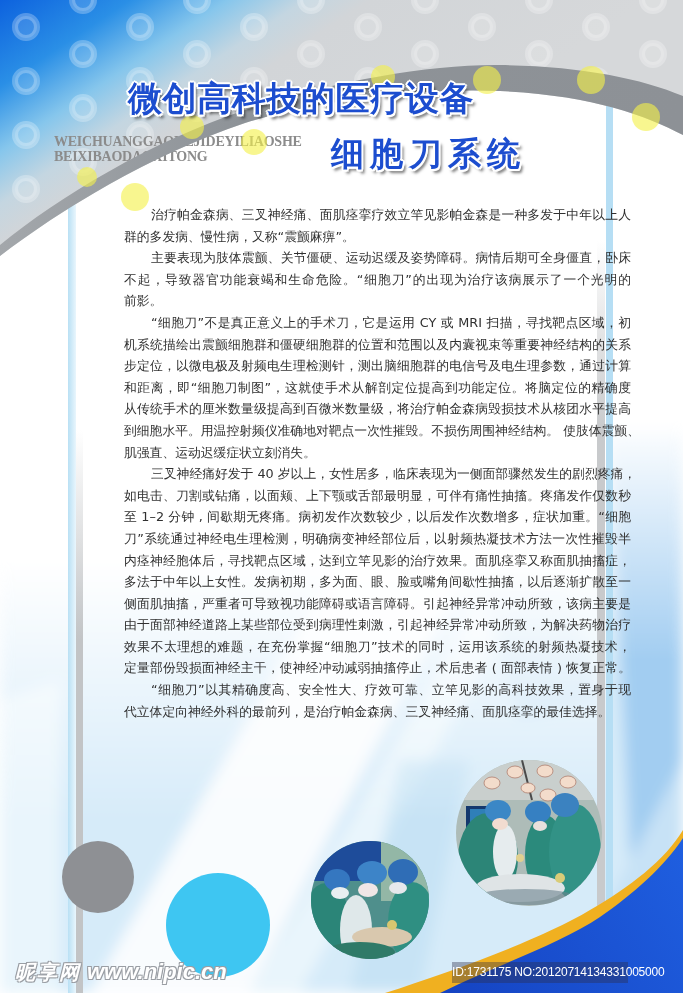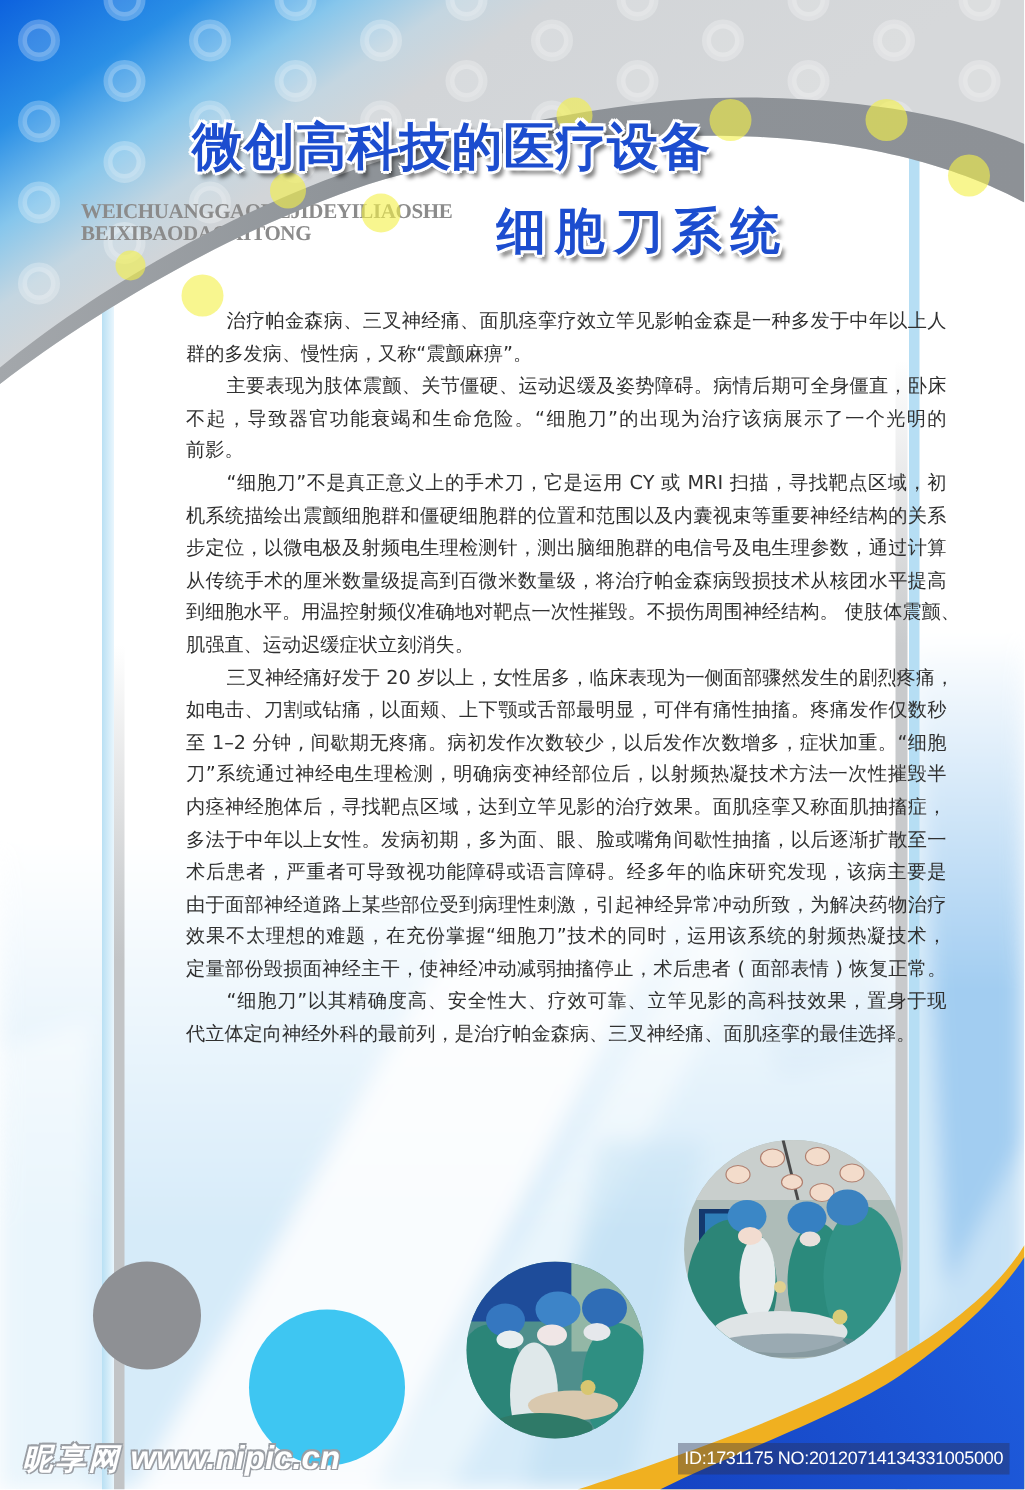--- a/index.html
+++ b/index.html
@@ -44,21 +44,21 @@
 
   .watermark {
     position:absolute; z-index:3; left:15px; top:959px; white-space:nowrap;
     color:#ffffff; font-style:italic; font-weight:bold;
     text-shadow: 1px 1px 0 #9a9ea4, -1px -1px 0 #9a9ea4, 1px -1px 0 #9a9ea4, -1px 1px 0 #9a9ea4;
   }
   .wm-site { font-size:20px; font-family:"DejaVu Sans", sans-serif; letter-spacing:2px; }
   .wm-url  { font-size:22px; font-family:"Liberation Sans", sans-serif; margin-left:6px; }
 
   .idbox {
-    position:absolute; z-index:3; left:452px; top:962px; width:221px; height:21px;
+    position:absolute; z-index:3; left:452px; top:962px; width:176px; height:21px;
     background:rgba(45,45,70,0.38);
     color:#ffffff; font-family:"Liberation Sans", sans-serif; font-size:12px;
     line-height:21px; text-align:center; white-space:nowrap; letter-spacing:-0.2px;
   }
 </style>
 </head>
 <body>
 
 <svg id="bg" class="layer" width="683" height="993" viewBox="0 0 683 993">
   <defs>
@@ -234,32 +234,33 @@
   </div>
   <div>
     <div class="ln ind">主要表现为肢体震颤、关节僵硬、运动迟缓及姿势障碍。病情后期可全身僵直，卧床</div>
     <div class="ln">不起，导致器官功能衰竭和生命危险。“细胞刀”的出现为治疗该病展示了一个光明的</div>
     <div class="ln last">前影。</div>
   </div>
   <div>
     <div class="ln ind">“细胞刀”不是真正意义上的手术刀，它是运用 CY 或 MRI 扫描，寻找靶点区域，初</div>
     <div class="ln">机系统描绘出震颤细胞群和僵硬细胞群的位置和范围以及内囊视束等重要神经结构的关系</div>
     <div class="ln">步定位，以微电极及射频电生理检测针，测出脑细胞群的电信号及电生理参数，通过计算</div>
+    <div class="ln">和距离，即“细胞刀制图”，这就使手术从解剖定位提高到功能定位。将脑定位的精确度</div>
     <div class="ln">从传统手术的厘米数量级提高到百微米数量级，将治疗帕金森病毁损技术从核团水平提高</div>
     <div class="ln">到细胞水平。用温控射频仪准确地对靶点一次性摧毁。不损伤周围神经结构。 使肢体震颤、</div>
     <div class="ln last">肌强直、运动迟缓症状立刻消失。</div>
   </div>
   <div>
-    <div class="ln ind">三叉神经痛好发于 20 岁以上，女性居多，临床表现为一侧面部骤然发生的剧烈疼痛，</div>
+    <div class="ln ind">三叉神经痛好发于 40 岁以上，女性居多，临床表现为一侧面部骤然发生的剧烈疼痛，</div>
     <div class="ln">如电击、刀割或钻痛，以面颊、上下颚或舌部最明显，可伴有痛性抽搐。疼痛发作仅数秒</div>
     <div class="ln">至 1–2 分钟 , 间歇期无疼痛。病初发作次数较少，以后发作次数增多，症状加重。“细胞</div>
     <div class="ln">刀”系统通过神经电生理检测，明确病变神经部位后，以射频热凝技术方法一次性摧毁半</div>
     <div class="ln">内痉神经胞体后，寻找靶点区域，达到立竿见影的治疗效果。面肌痉挛又称面肌抽搐症，</div>
     <div class="ln">多法于中年以上女性。发病初期，多为面、眼、脸或嘴角间歇性抽搐，以后逐渐扩散至一</div>
-    <div class="ln">术后患者，严重者可导致视功能障碍或语言障碍。经多年的临床研究发现，该病主要是</div>
+    <div class="ln">侧面肌抽搐，严重者可导致视功能障碍或语言障碍。引起神经异常冲动所致，该病主要是</div>
     <div class="ln">由于面部神经道路上某些部位受到病理性刺激，引起神经异常冲动所致，为解决药物治疗</div>
     <div class="ln">效果不太理想的难题，在充份掌握“细胞刀”技术的同时，运用该系统的射频热凝技术，</div>
     <div class="ln">定量部份毁损面神经主干，使神经冲动减弱抽搐停止，术后患者 ( 面部表情 ) 恢复正常。</div>
   </div>
   <div>
     <div class="ln ind">“细胞刀”以其精确度高、安全性大、疗效可靠、立竿见影的高科技效果，置身于现</div>
     <div class="ln last">代立体定向神经外科的最前列，是治疗帕金森病、三叉神经痛、面肌痉挛的最佳选择。</div>
   </div>
 </div>
 

